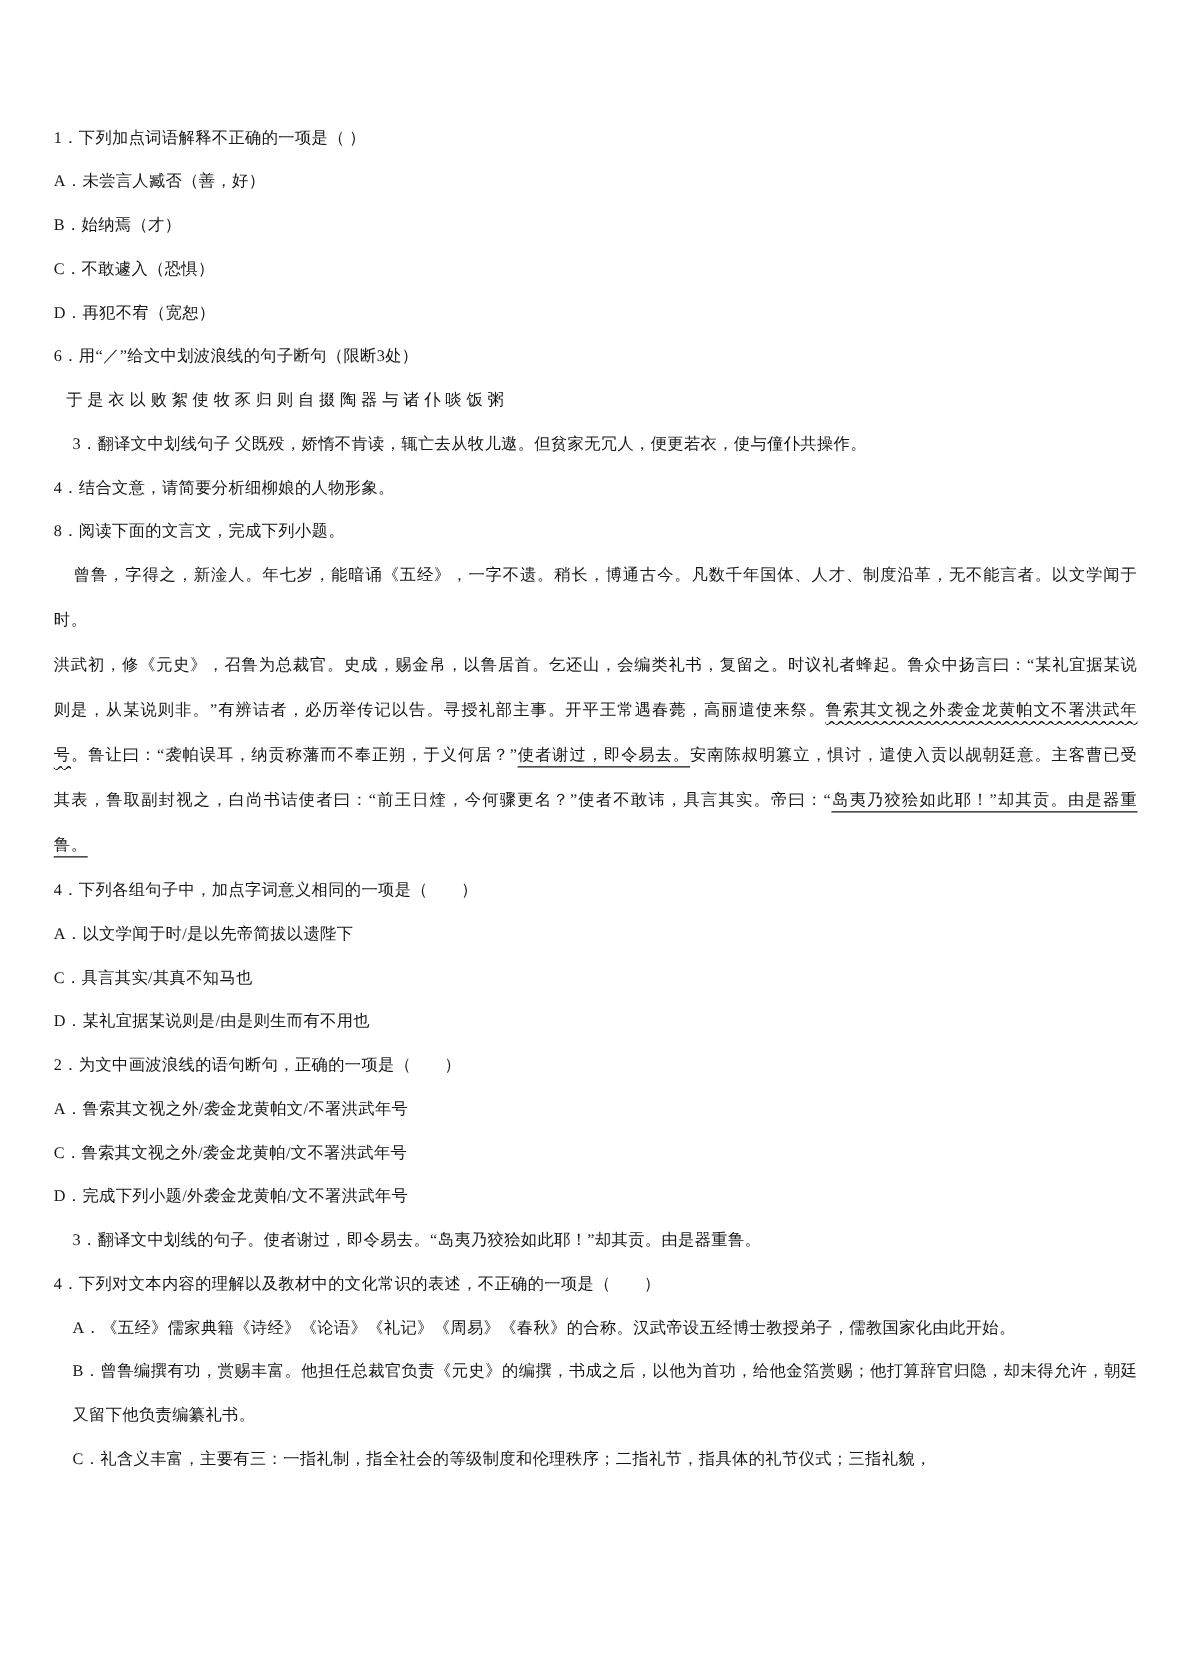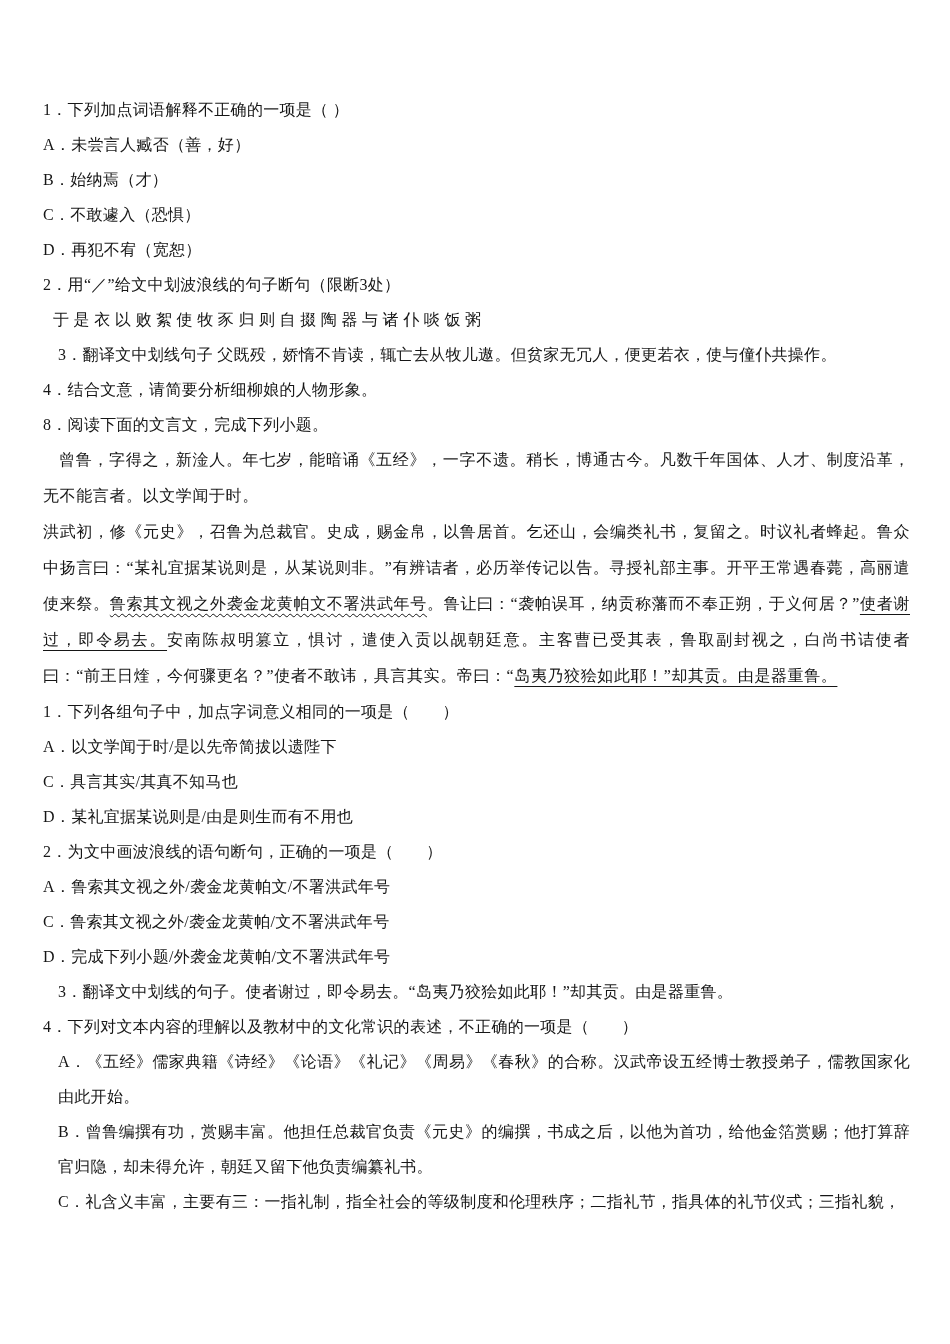--- a/index.html
+++ b/index.html
@@ -8,21 +8,21 @@
     background: #ffffff;
   }
   .page {
     position: relative;
     width: 950px;
     height: 1344px;
     background: #ffffff;
     overflow: hidden;
     font-family: "Liberation Serif", "DejaVu Serif", serif;
     color: #161616;
-    font-size: 16px;
+    font-size: 13px;
   }
   .content {
     position: absolute;
     top: 92px;
     left: 43px;
     width: 867px;
   }
   .q-line {
     line-height: 35px;
     margin: 0;
@@ -59,30 +59,30 @@
 <body>
 
 <div class="page">
   <div class="content">
 
     <div class="q-line">1．下列加点词语解释不正确的一项是（ ）</div>
     <div class="q-line">A．未尝言人臧否（善，好）</div>
     <div class="q-line">B．始纳焉（才）</div>
     <div class="q-line">C．不敢遽入（恐惧）</div>
     <div class="q-line">D．再犯不宥（宽恕）</div>
-    <div class="q-line">2．用“／”给文中划波浪线的句子断句（限断3处）</div>
+    <div class="q-line">6．用“／”给文中划波浪线的句子断句（限断3处）</div>
     <div class="q-line indent-half">于 是 衣 以 败 絮 使 牧 豕 归 则 自 掇 陶 器 与 诸 仆 啖 饭 粥</div>
     <div class="q-line justify">3．翻译文中划线句子 父既殁，娇惰不肯读，辄亡去从牧儿遨。但贫家无冗人，便更若衣，使与僮仆共操作。</div>
     <div class="q-line">4．结合文意，请简要分析细柳娘的人物形象。</div>
 
     <div class="q-line">8．阅读下面的文言文，完成下列小题。</div>
     <p class="passage indent-1em">曾鲁，字得之，新淦人。年七岁，能暗诵《五经》，一字不遗。稍长，博通古今。凡数千年国体、人才、制度沿革，无不能言者。以文学闻于时。</p>
     <p class="passage"><span class="seg-plain">洪武初，修《元史》，召鲁为总裁官。史成，赐金帛，以鲁居首。乞还山，会编类礼书，复留之。时议礼者蜂起。鲁众中扬言曰：“某礼宜据某说则是，从某说则非。”有辨诘者，必历举传记以告。寻授礼部主事。开平王常遇春薨，高丽遣使来祭。</span><span class="seg-wavy">鲁索其文视之外袭金龙黄帕文不署洪武年号</span><span class="seg-plain">。鲁让曰：“袭帕误耳，纳贡称藩而不奉正朔，于义何居？”</span><span class="seg-underline">使者谢过，即令易去。</span><span class="seg-plain">安南陈叔明篡立，惧讨，遣使入贡以觇朝廷意。主客曹已受其表，鲁取副封视之，白尚书诘使者曰：“前王日煃，今何骤更名？”使者不敢讳，具言其实。帝曰：“</span><span class="seg-underline">岛夷乃狡狯如此耶！”却其贡。由是器重鲁。</span></p>
 
-    <div class="q-line">1．下列各组句子中，加点字词意义相同的一项是（　　）</div>
+    <div class="q-line">4．下列各组句子中，加点字词意义相同的一项是（　　）</div>
     <div class="q-line">A．以文学闻于时/是以先帝简拔以遗陛下</div>
     <div class="q-line">C．具言其实/其真不知马也</div>
     <div class="q-line">D．某礼宜据某说则是/由是则生而有不用也</div>
 
     <div class="q-line">2．为文中画波浪线的语句断句，正确的一项是（　　）</div>
     <div class="q-line">A．鲁索其文视之外/袭金龙黄帕文/不署洪武年号</div>
     <div class="q-line">C．鲁索其文视之外/袭金龙黄帕/文不署洪武年号</div>
     <div class="q-line">D．完成下列小题/外袭金龙黄帕/文不署洪武年号</div>
 
     <div class="q-line justify">3．翻译文中划线的句子。使者谢过，即令易去。“岛夷乃狡狯如此耶！”却其贡。由是器重鲁。</div>

